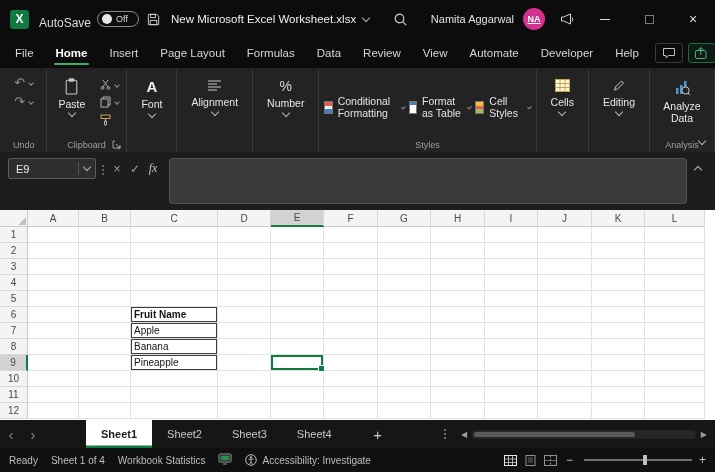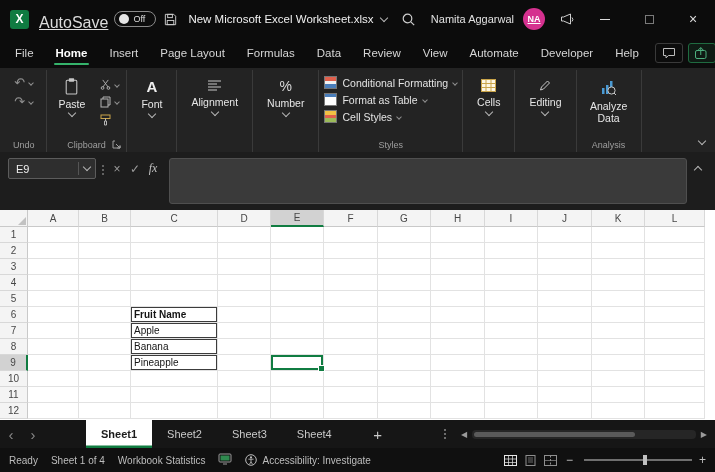--- a/index.html
+++ b/index.html
@@ -5,21 +5,21 @@
   * { box-sizing: border-box; margin: 0; padding: 0; }
   html,body { width:715px; height:472px; background:#000; }
   .app { width:715px; height:472px; display:flex; flex-direction:column; overflow:hidden;
          font-family:"Liberation Sans", sans-serif; background:#1f1f1f; }
 
   
   .titlebar { flex:0 0 38px; background:#0c0c0c; display:flex; align-items:center;
               padding-left:10px; color:#e6e6e6; }
   .excel-logo { width:19px; height:19px; background:#0f7b41; border-radius:3px; display:flex;
                 align-items:center; justify-content:center; color:#fff; font-size:12px; font-weight:bold; }
-  .autosave-label { font-size:16px; margin:8px 6px 0 10px; color:#dcdcdc;text-decoration:underline; }
+  .autosave-label { font-size:12px; margin:8px 6px 0 10px; color:#dcdcdc; }
   .toggle { width:42px; height:16px; border:1px solid #8a8a8a; border-radius:9px; display:flex;
             align-items:center; padding:0 4px; gap:4px; }
   .knob { width:10px; height:10px; border-radius:50%; background:#e6e6e6; }
   .toggle-state { font-size:9px; color:#dcdcdc; }
   .icon-btn { width:28px; height:28px; display:flex; align-items:center; justify-content:center; }
   .doc-title-wrap { display:flex; align-items:center; gap:7px; margin-left:4px; font-size:11.5px; color:#f0f0f0; }
   .chev-down { width:6px; height:6px; border-right:1.3px solid #b5b5b5; border-bottom:1.3px solid #b5b5b5;
                transform:rotate(45deg); margin-top:-3px; }
   .chev-up   { width:6px; height:6px; border-right:1.3px solid #b5b5b5; border-bottom:1.3px solid #b5b5b5;
                transform:rotate(-135deg); margin-bottom:-3px; }
@@ -56,21 +56,21 @@
   .launcher { position:absolute; right:0; top:2px; }
   .undo-col { display:flex; flex-direction:column; gap:7px; padding-top:5px; }
   .small-btn { display:flex; align-items:center; gap:4px; color:#8f8f8f; font-size:13px; line-height:12px; }
   .paste-btn { display:flex; flex-direction:column; align-items:center; gap:3px; padding:5px 7px 0;
                color:#e8e8e8; font-size:10.5px; }
   .clip-small-col { display:flex; flex-direction:column; gap:6px; padding:7px 2px 0 8px; }
   .big-btn { display:flex; flex-direction:column; align-items:center; gap:4px; padding:7px 9px 0;
              color:#e6e6e6; font-size:10.5px; text-align:center; }
   .font-A { font-size:15px; font-weight:bold; line-height:15px; color:#eee; }
   .pct { font-size:14px; line-height:14px; color:#d8d8d8; }
-  .styles-col { display:flex; flex-direction:column; gap:4px; padding-top:4px; }
+  .styles-col { display:flex; flex-direction:row; gap:4px; padding-top:4px; }
   .style-row { display:flex; align-items:center; gap:5px; color:#e3e3e3; font-size:10.5px; }
   .cf-icon  { width:13px; height:13px; border:1px solid #777;
               background:linear-gradient(to bottom,#e0604c 33%,#f2f2f2 33% 66%,#4a7ebb 66%); }
   .fat-icon { width:13px; height:13px; border:1px solid #777;
               background:linear-gradient(to bottom,#4a7ebb 30%,#fdfdfd 30%); }
   .cs-icon  { width:13px; height:13px; border:1px solid #777;
               background:linear-gradient(to bottom,#f2c144 33%,#e0604c 33% 66%,#9bbb59 66%); }
   .analyze-btn { width:54px; }
   .ribbon-collapse { position:absolute; right:10px; bottom:8px; }
 

